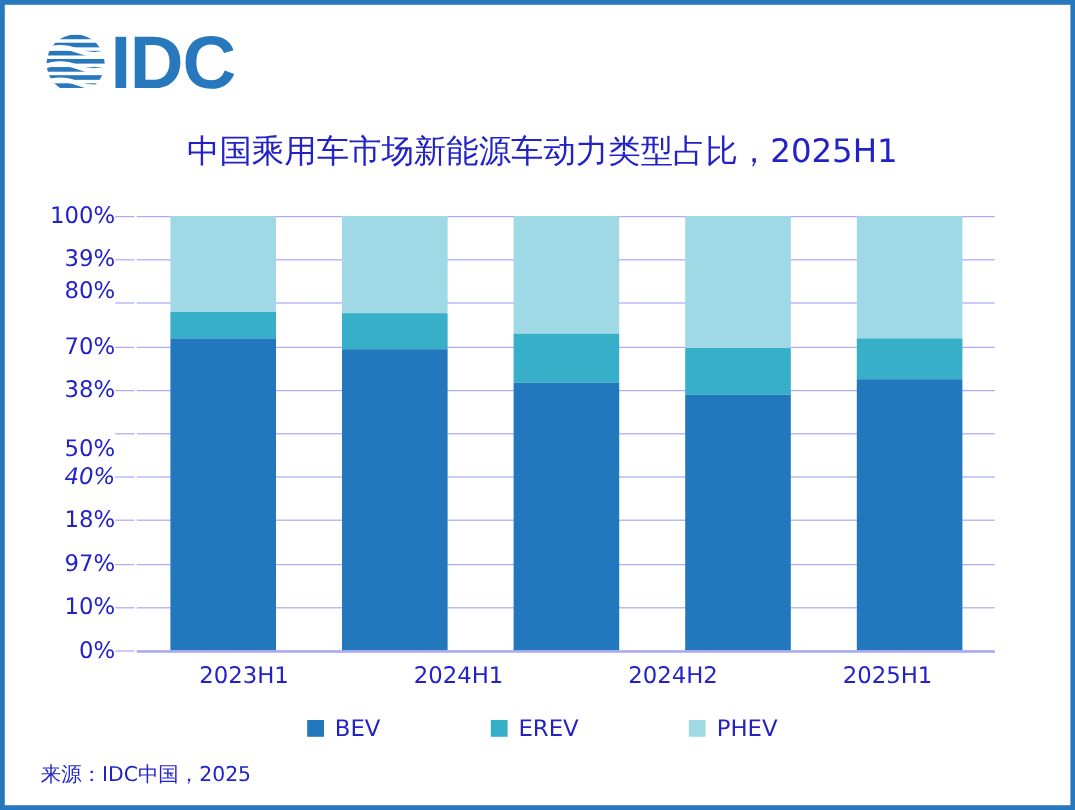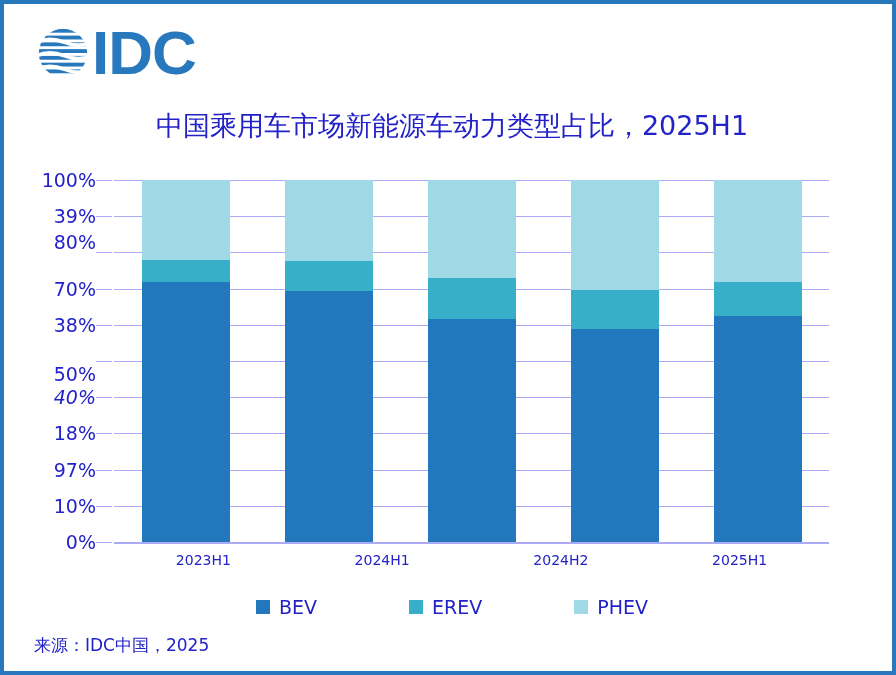--- a/index.html
+++ b/index.html
@@ -69,21 +69,21 @@
   .seg-bev{background:#2378bd;}
   #axis-line{
     position:absolute;left:110px;top:538px;width:715px;height:2px;background:#aaaaf5;
   }
   #xlabels{
     position:absolute;left:110px;top:548px;width:715px;height:30px;
     display:flex;
   }
   .xlabel{
     flex:1 1 0;text-align:center;
-    font-size:14px;color:#2222c8;
+    font-size:19px;color:#2222c8;
     font-family:"DejaVu Sans","Liberation Sans",sans-serif;
   }
   
   #legend{
     position:absolute;left:0;top:592px;width:896px;
     display:flex;justify-content:center;align-items:center;gap:92px;
   }
   .legend-item{display:flex;align-items:center;gap:9px;}
   .legend-swatch{width:14px;height:14px;display:block;}
   .legend-label{

